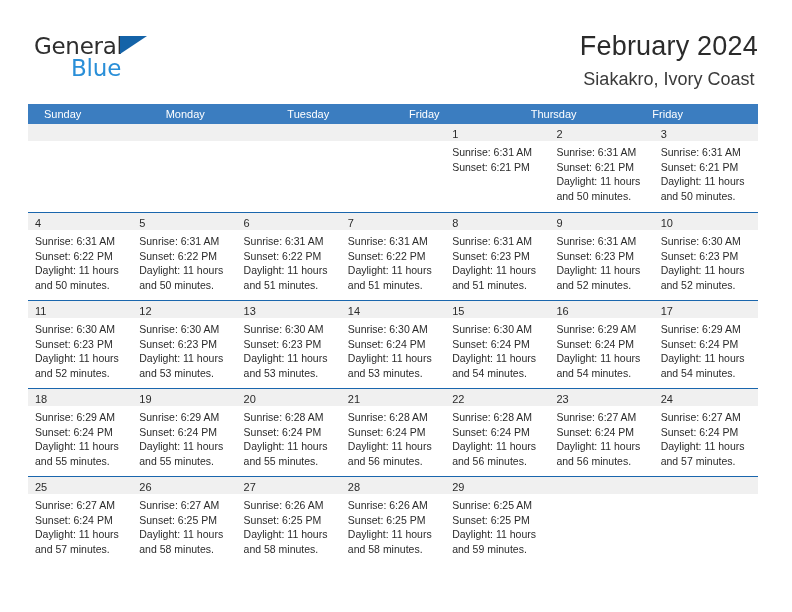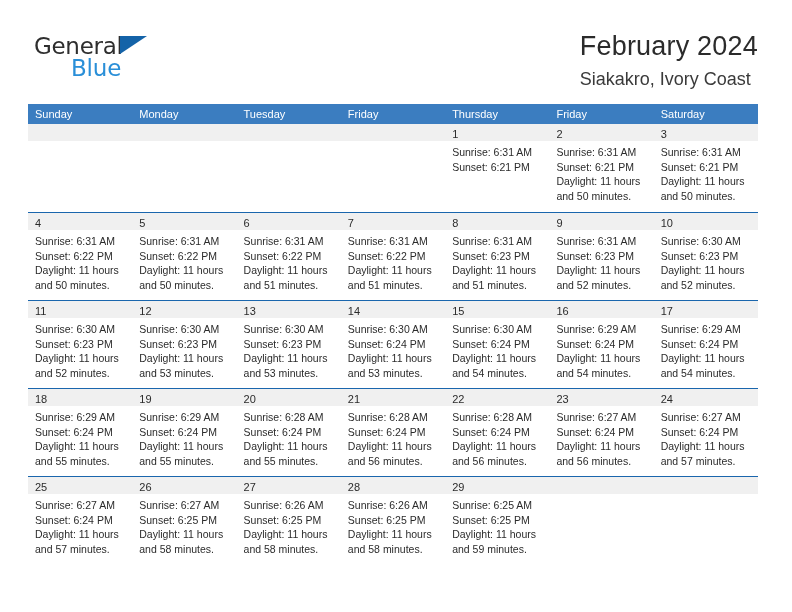--- a/index.html
+++ b/index.html
@@ -65,21 +65,21 @@
     font-size: 23px;
     color: #2a8fd8;
     font-family: "DejaVu Sans", sans-serif;
     letter-spacing: -0.2px;
   }
 
   .title-block {
     position: absolute;
     right: 0;
     top: 0;
-    text-align: left;
+    text-align: center;
   }
   .cal-title {
     font-size: 27px;
     color: #2b2b2b;
     font-family: "Liberation Sans", sans-serif;
     letter-spacing: 0.2px;
     line-height: 32px;
     white-space: nowrap;
   }
   .cal-subtitle {
@@ -100,21 +100,21 @@
   .weekdays {
     display: flex;
     background: #3b7dc0;
     height: 20px;
   }
   .weekday {
     flex: 1 1 0;
     color: #ffffff;
     font-size: 11px;
     line-height: 20px;
-    padding-left: 7px;
+    padding-left: 16px;
     box-sizing: border-box;
     white-space: nowrap;
   }
   .week {
     display: flex;
     border-top: 1.5px solid #1a66ad;
     height: 88px;
     box-sizing: border-box;
   }
   .week:first-of-type {
@@ -176,21 +176,20 @@
   </div>
 
   <div class="calendar">
     <div class="weekdays">
       <div class="weekday">Sunday</div>
       <div class="weekday">Monday</div>
       <div class="weekday">Tuesday</div>
       <div class="weekday">Friday</div>
       <div class="weekday">Thursday</div>
       <div class="weekday">Friday</div>
-      <div class="weekday">Saturday</div>
     </div>
 
     <div id="weeks-container">
         <div class="week">
           <div class="daycell empty">
             <div class="daynum-band"><span class="daynum"></span></div>
           </div>
           <div class="daycell empty">
             <div class="daynum-band"><span class="daynum"></span></div>
           </div>

